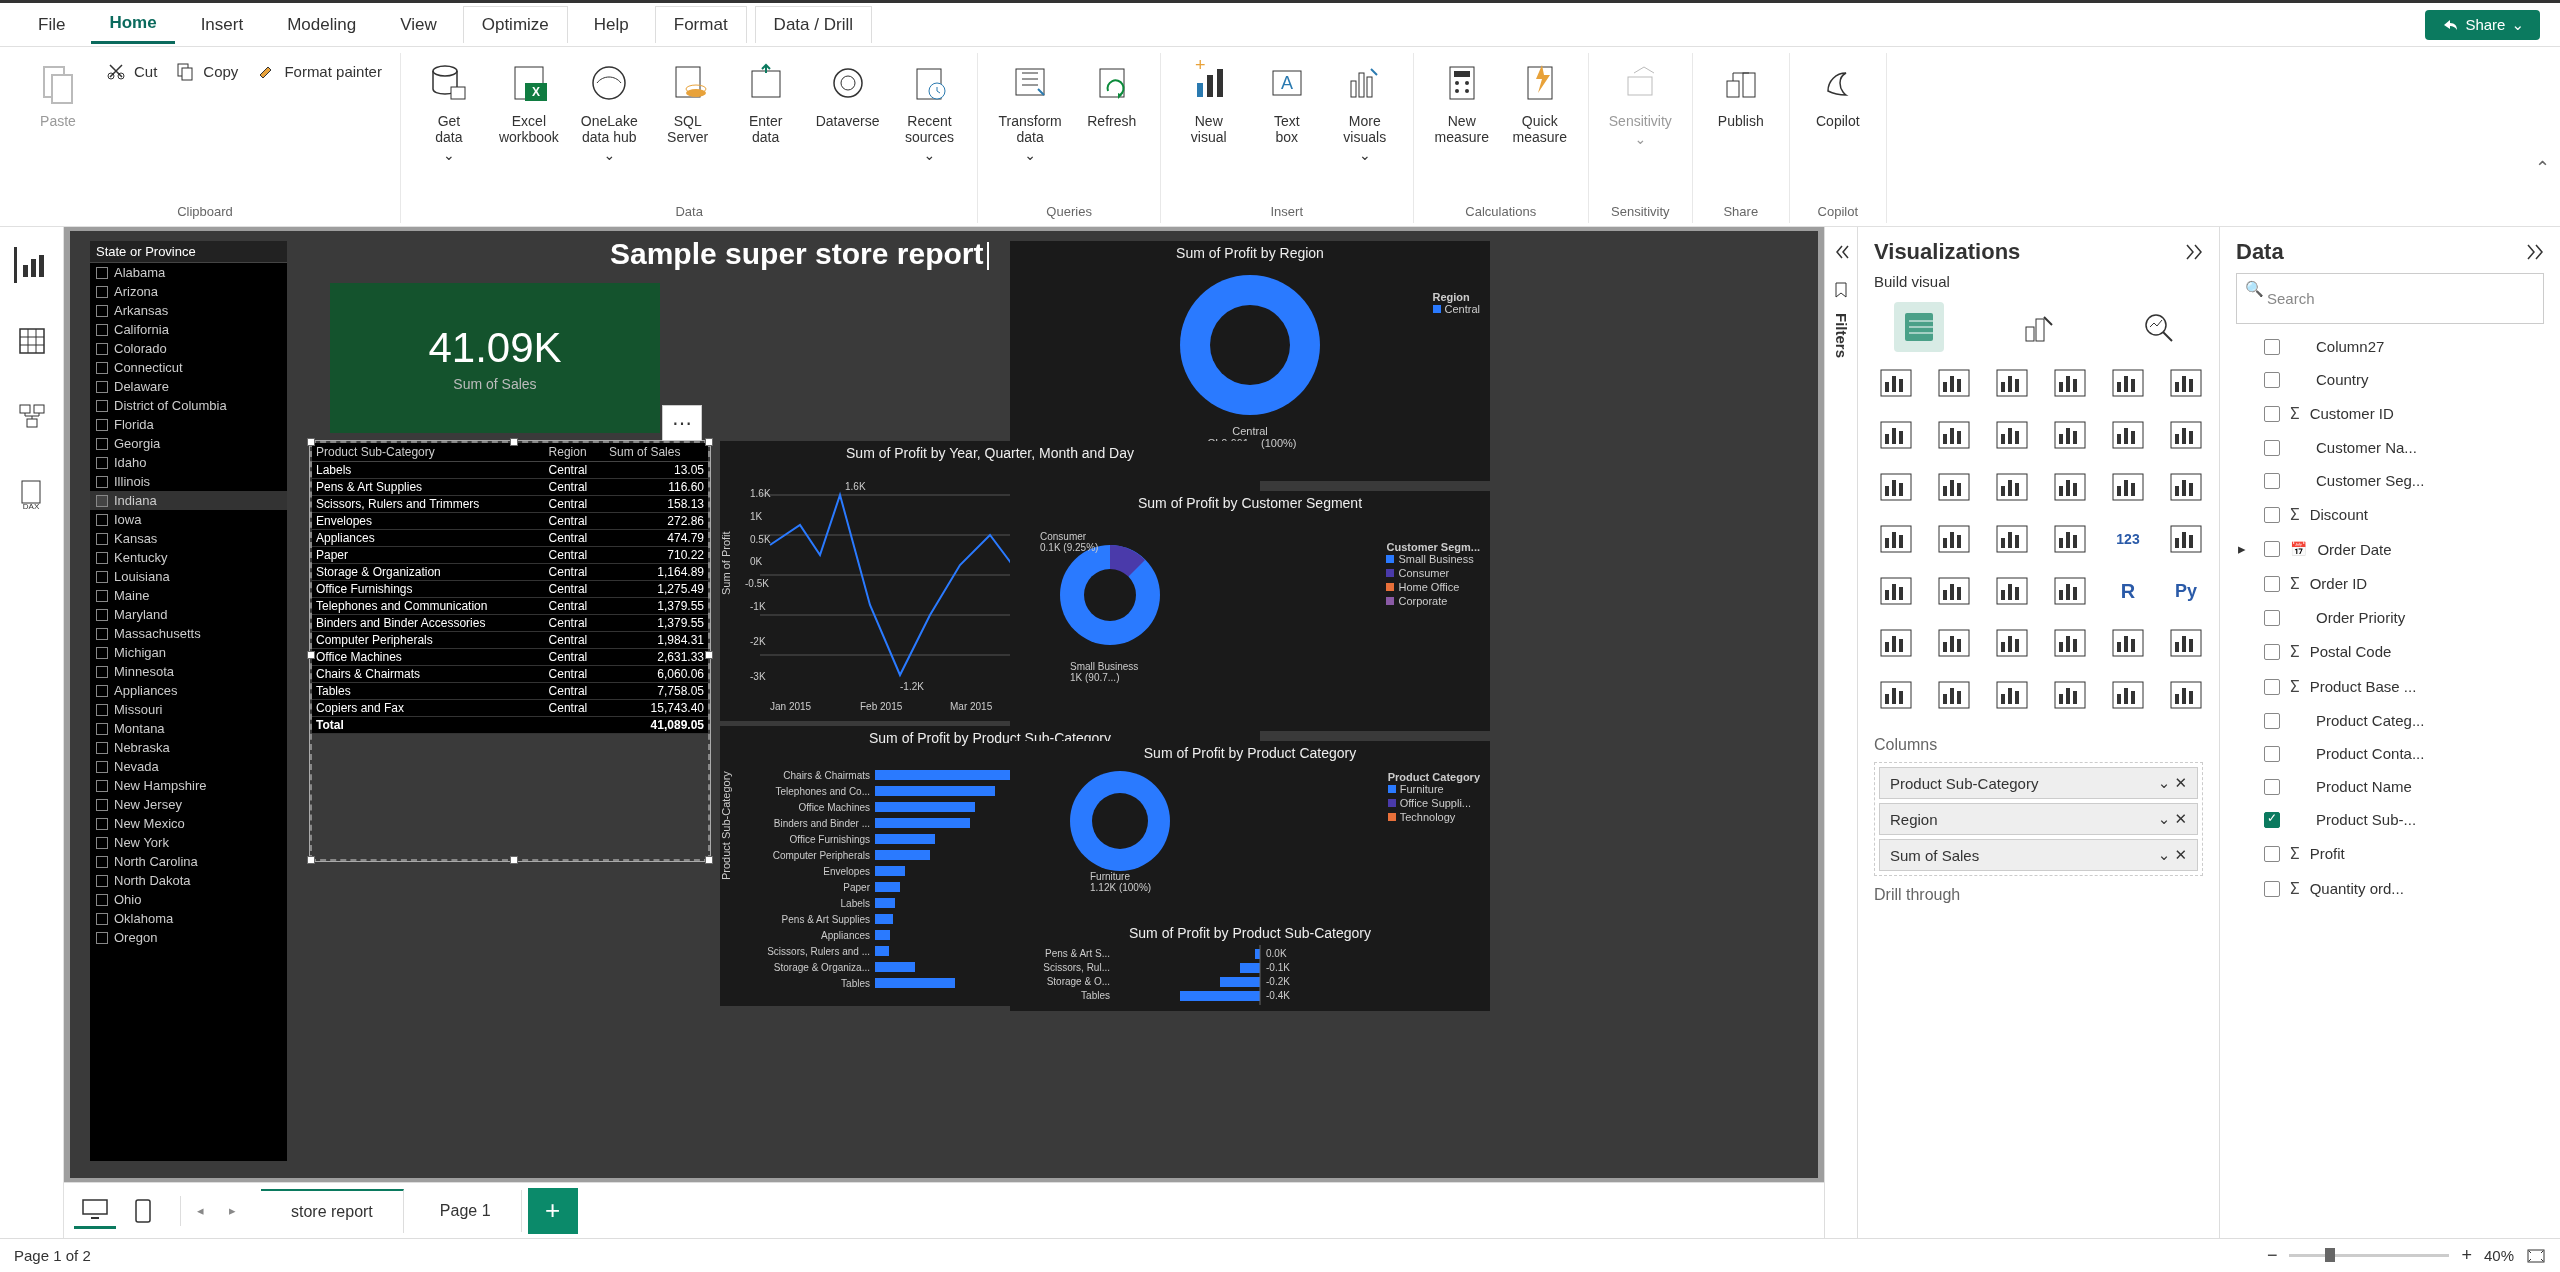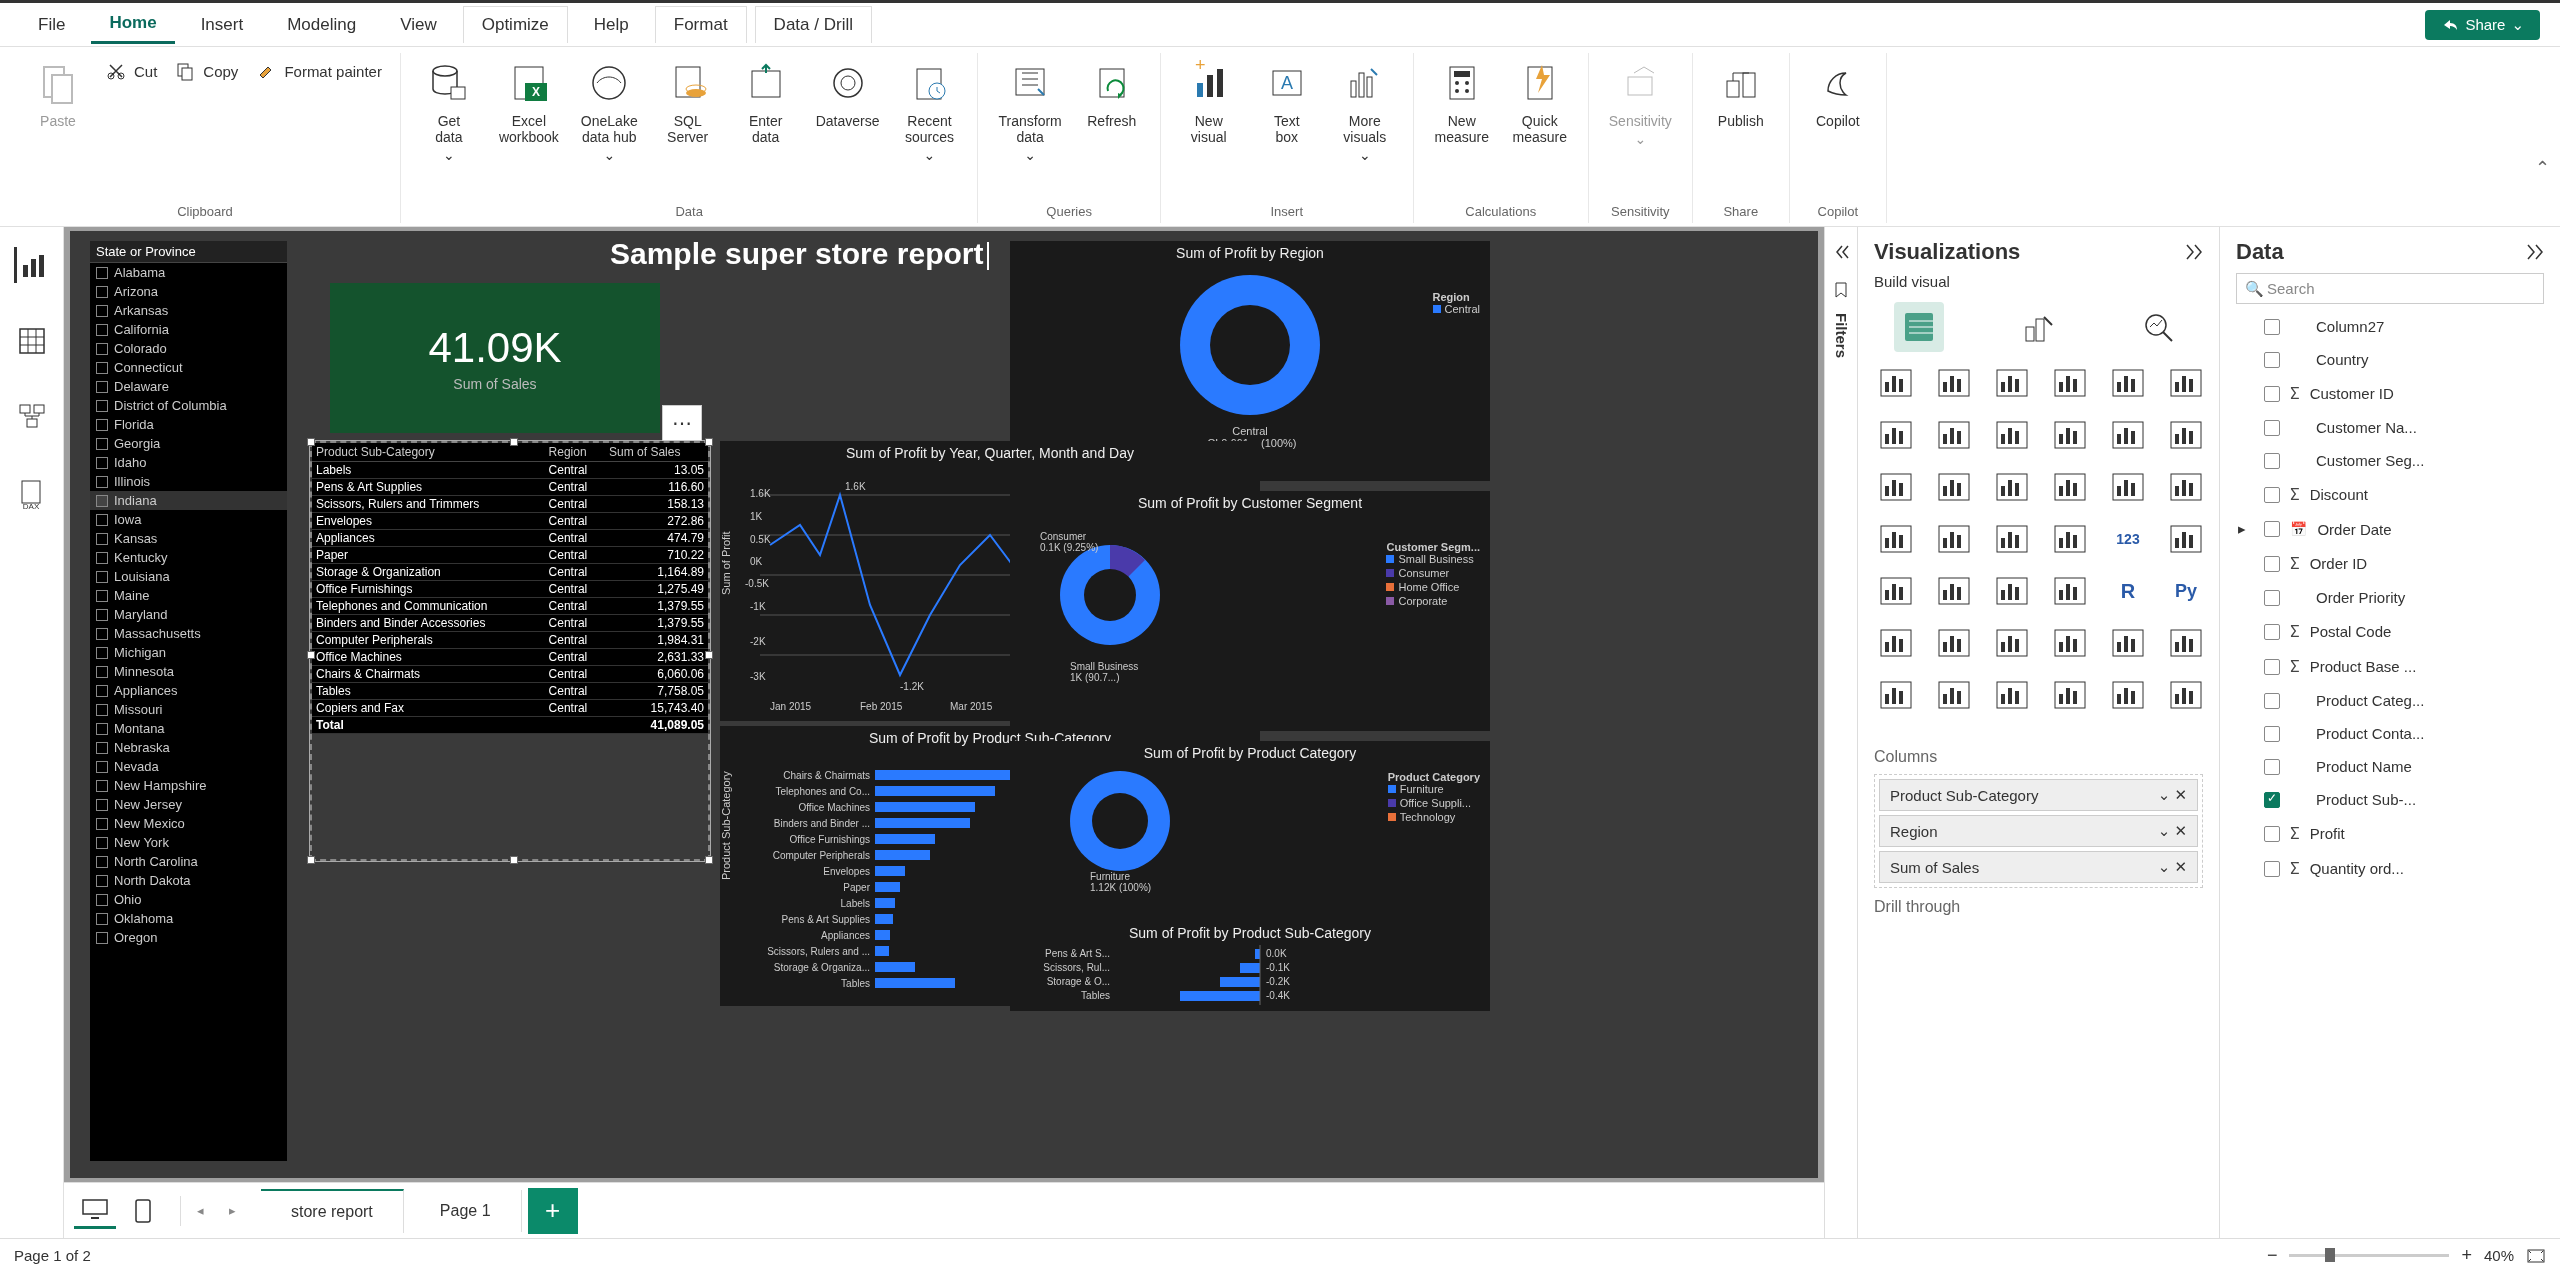--- a/index.html
+++ b/index.html
@@ -84,27 +84,27 @@
 .filters-label{writing-mode:vertical-rl;font-size:15px;font-weight:600;margin-top:14px}
 
 .viz-pane{width:362px;border-right:1px solid #ddd;background:#fff;display:flex;flex-direction:column;padding:12px 16px}
 .pane-head{display:flex;align-items:center;justify-content:space-between;margin-bottom:8px}
 .pane-title{font-size:22px;font-weight:600}
 .viz-tabs{display:flex;gap:30px;margin:8px 0 12px;justify-content:space-around}
 .viz-tab{width:50px;height:50px;display:flex;align-items:center;justify-content:center;cursor:pointer;border-radius:4px}
 .viz-tab.active{background:#d8ebe5}
 .viz-grid{display:grid;grid-template-columns:repeat(6,44px);gap:14px 14px;margin-bottom:14px}
 .viz-item{width:44px;height:38px;cursor:pointer;display:flex;align-items:center;justify-content:center}
-.field-section{margin-top:20px}
+.field-section{margin-top:8px}
 .field-label{font-size:16px;color:#666;margin-bottom:8px}
 .field-well{border:1px dashed #ccc;padding:4px;display:flex;flex-direction:column;gap:4px;margin-bottom:10px}
 .field-pill{background:#eeeeee;border:1px solid #ccc;padding:6px 10px;display:flex;align-items:center;justify-content:space-between;font-size:15px;cursor:pointer}
 
 .data-pane{width:340px;background:#fff;display:flex;flex-direction:column;padding:12px 16px}
-.search-box{border:1px solid #ccc;padding:6px 30px;font-size:15px;color:#888;position:relative;margin-bottom:10px}
+.search-box{border:1px solid #ccc;padding:16px 30px;font-size:15px;color:#888;position:relative;margin-bottom:10px}
 .search-box::before{content:"🔍";position:absolute;left:8px;top:6px}
 .field-list{display:flex;flex-direction:column;gap:8px}
 .field-row{display:flex;align-items:center;gap:10px;padding:4px 2px;cursor:pointer;font-size:15px}
 .fcb{width:16px;height:16px;border:1px solid #888;border-radius:2px;flex-shrink:0}
 .fcb.chk{background:#0b7a5f;border-color:#0b7a5f;position:relative}
 .fcb.chk::after{content:"✓";color:#fff;font-size:12px;position:absolute;top:-2px;left:2px}
 .sigma{font-family:monospace;font-size:16px;color:#444}
 .date-ico{font-size:14px}
 
 

